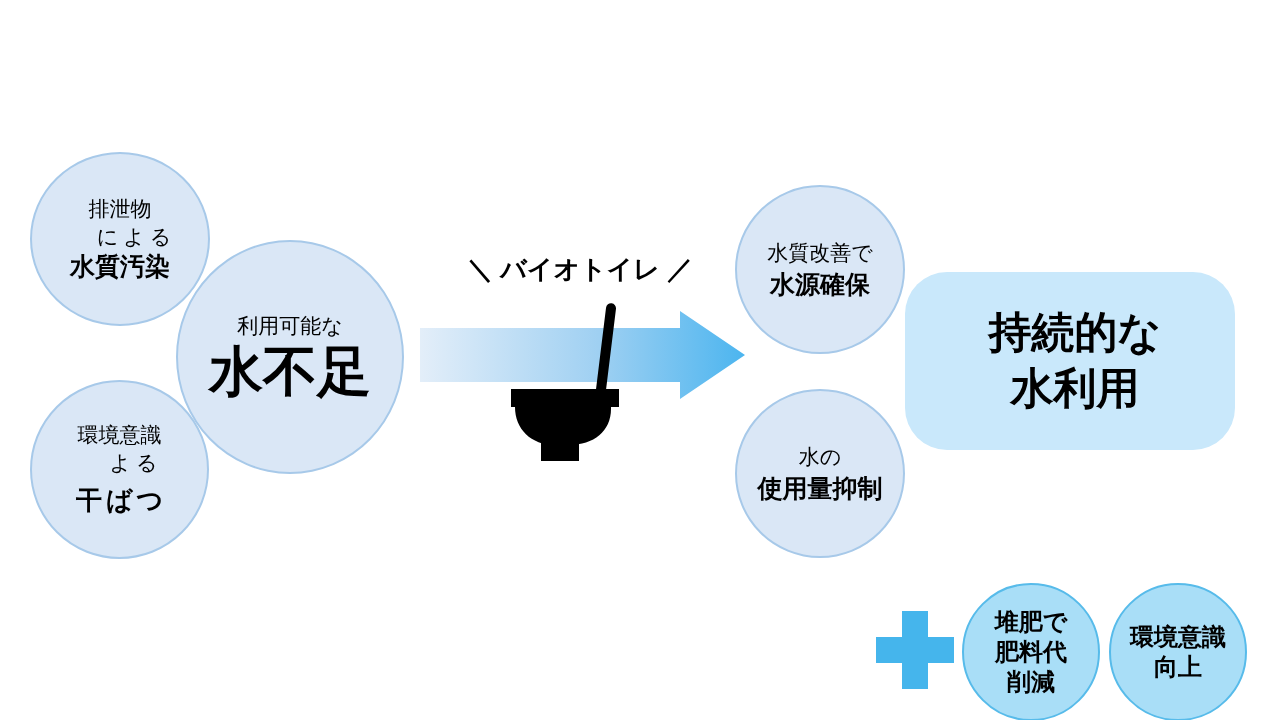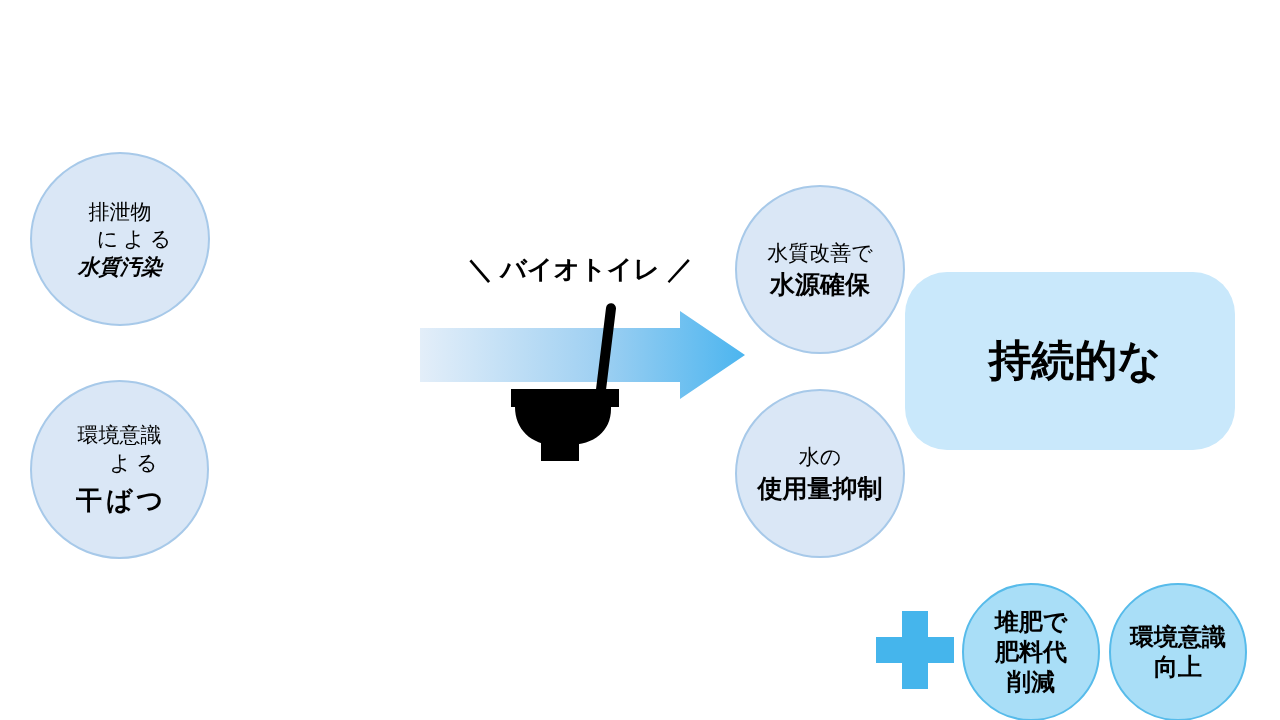--- a/index.html
+++ b/index.html
@@ -12,21 +12,21 @@
     display:flex;flex-direction:column;align-items:center;justify-content:center;
     text-align:left;line-height:1.3;
   }
   .c-light{background:#dae7f6;border:2px solid #a7c9e9;}
   .c-bright{background:#a9def7;border:2px solid #57bbea;}
   .t-sm{font-size:21px;font-weight:400;}
   .spaced{letter-spacing:5px;text-indent:5px;margin-left:28px;}
 
   
   .circle-pollution{left:30px;top:152px;width:176px;height:170px;}
-  .circle-pollution .emph{font-size:21px;font-weight:700;margin-top:0;font-style:italic;}
+  .circle-pollution .emph{font-size:25px;font-weight:700;margin-top:0;}
   .circle-drought{left:30px;top:380px;width:175px;height:175px;}
   .circle-drought .emph{font-size:26px;font-weight:700;letter-spacing:4px;text-indent:4px;margin-top:8px;}
   .circle-shortage{left:176px;top:240px;width:224px;height:230px;}
   .circle-shortage .emph{font-size:54px;font-weight:700;line-height:1.15;}
 
   
   .arrow-label{
     position:absolute;left:430px;top:252px;width:300px;text-align:center;
     font-size:26px;font-weight:700;
   }
@@ -61,20 +61,24 @@
     <div class="t-sm spaced">による</div>
     <div class="emph">水質汚染</div>
   </div>
 
   <div class="circle c-light circle-drought">
     <div class="t-sm">環境意識</div>
     <div class="t-sm spaced">よる</div>
     <div class="emph">干ばつ</div>
   </div>
 
+  <div class="circle c-light circle-shortage">
+    <div class="t-sm">利用可能な</div>
+    <div class="emph">水不足</div>
+  </div>
 
   <div class="arrow-label">＼ バイオトイレ ／</div>
 
   <svg class="arrow-svg" viewBox="0 0 325 92" aria-hidden="true">
     <defs>
       <linearGradient id="arrowGrad" x1="0" y1="0" x2="1" y2="0">
         <stop offset="0" stop-color="#e3eef9"></stop>
         <stop offset="0.55" stop-color="#9fd0f2"></stop>
         <stop offset="1" stop-color="#4cb5ef"></stop>
       </linearGradient>
@@ -95,20 +99,21 @@
     <div class="emph">使用量抑制</div>
   </div>
 
   <div class="circle c-light circle-source">
     <div class="t-sm">水質改善で</div>
     <div class="emph">水源確保</div>
   </div>
 
   <div class="result-box">
     <div>持続的な</div>
+    <div>水利用</div>
   </div>
 
   <svg class="plus-svg" viewBox="0 0 78 78" aria-hidden="true">
     <g fill="#45b5ec">
       <rect x="26" y="0" width="26" height="78"></rect>
       <rect x="0" y="26" width="78" height="26"></rect>
     </g>
   </svg>
 
   <div class="circle c-bright circle-compost">

